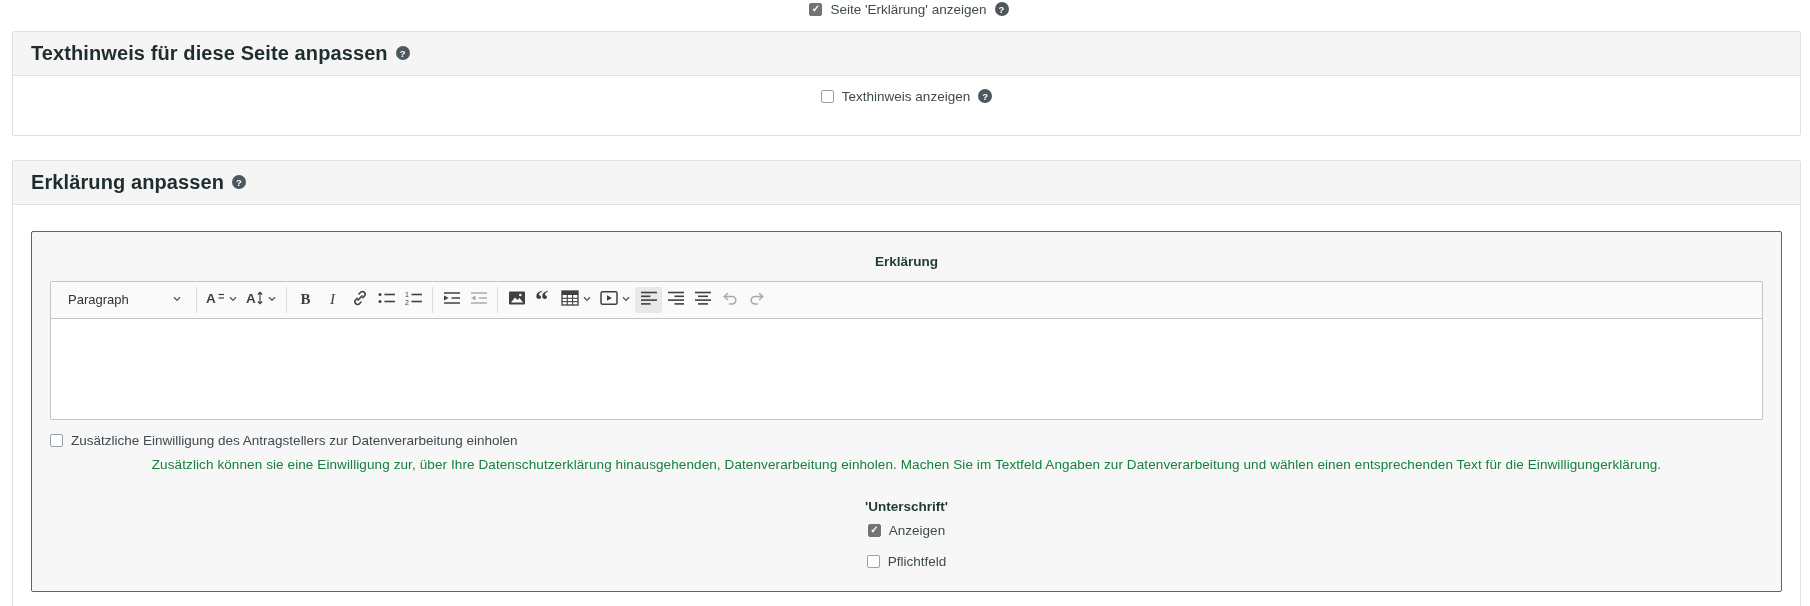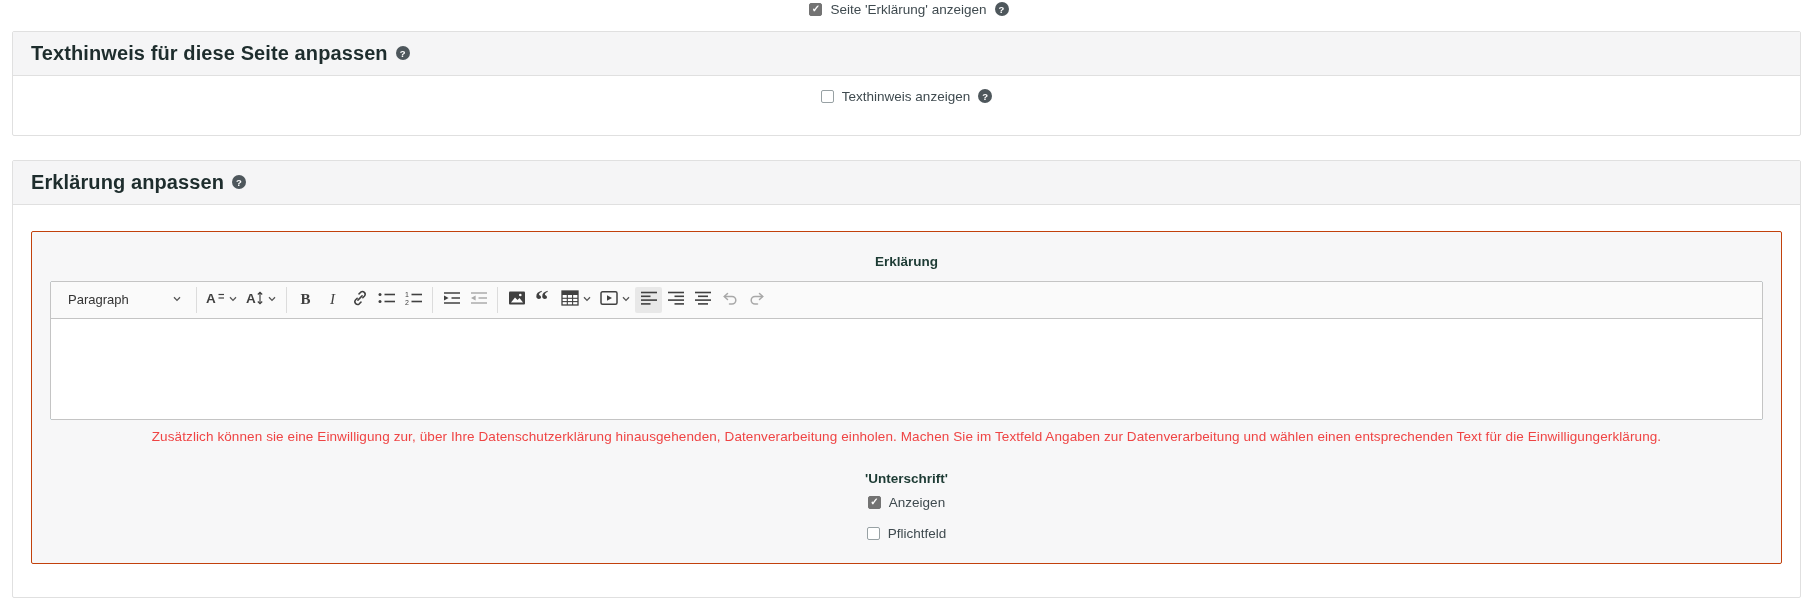--- a/index.html
+++ b/index.html
@@ -79,21 +79,21 @@
   }
   .sep { width: 1px; background: #dcdcdc; margin: 0 5px; align-self: stretch; }
   .glyph-b { font-family: "Liberation Serif", serif; font-weight: 800; font-size: 15px; }
   .glyph-i { font-family: "Liberation Serif", serif; font-style: italic; font-size: 15px; padding: 0 2px; }
   .tbtn.disabled { color: #ababab; }
   .editor-content { height: 100px; background: #fff; cursor: text; }
 
   
   .consent-row { margin-top: 13px; display: flex; }
   .helper {
-    margin-top: 9px; color: #ef4444; font-size: 13.5px; letter-spacing: .1px;
+    margin-top: 9px; color: #15803d; font-size: 13.5px; letter-spacing: .1px;
   }
   .sig-label { margin-top: 27px; font-weight: 700; color: #1d3b34; }
   .sig-row { margin-top: 9px; display: flex; gap: 16px; align-items: center; flex-direction: column; }
 </style>
 </head>
 <body>
 
 <div class="page">
 
   
@@ -323,20 +323,26 @@
                       <path d="M14.5 6.5 H7 a3.8 3.8 0 0 0 0 7.6 H9.5"></path>
                       <path d="M11.5 3.5 L14.7 6.5 L11.5 9.5"></path>
                     </g>
                   </svg></span>
               </span>
 
           </div>
           <div class="editor-content"></div>
         </div>
 
+        <div class="consent-row">
+          <label class="check-row">
+            <span class="cb"></span>
+            <span class="lbl">Zusätzliche Einwilligung des Antragstellers zur Datenverarbeitung einholen</span>
+          </label>
+        </div>
 
         <p class="helper">Zusätzlich können sie eine Einwilligung zur, über Ihre Datenschutzerklärung hinausgehenden, Datenverarbeitung einholen. Machen Sie im Textfeld Angaben zur Datenverarbeitung und wählen einen entsprechenden Text für die Einwilligungerklärung.</p>
 
         <div class="sig-label">'Unterschrift'</div>
 
         <div class="sig-row">
           <label class="check-row">
             <span class="cb checked"></span>
             <span class="lbl">Anzeigen</span>
           </label>

